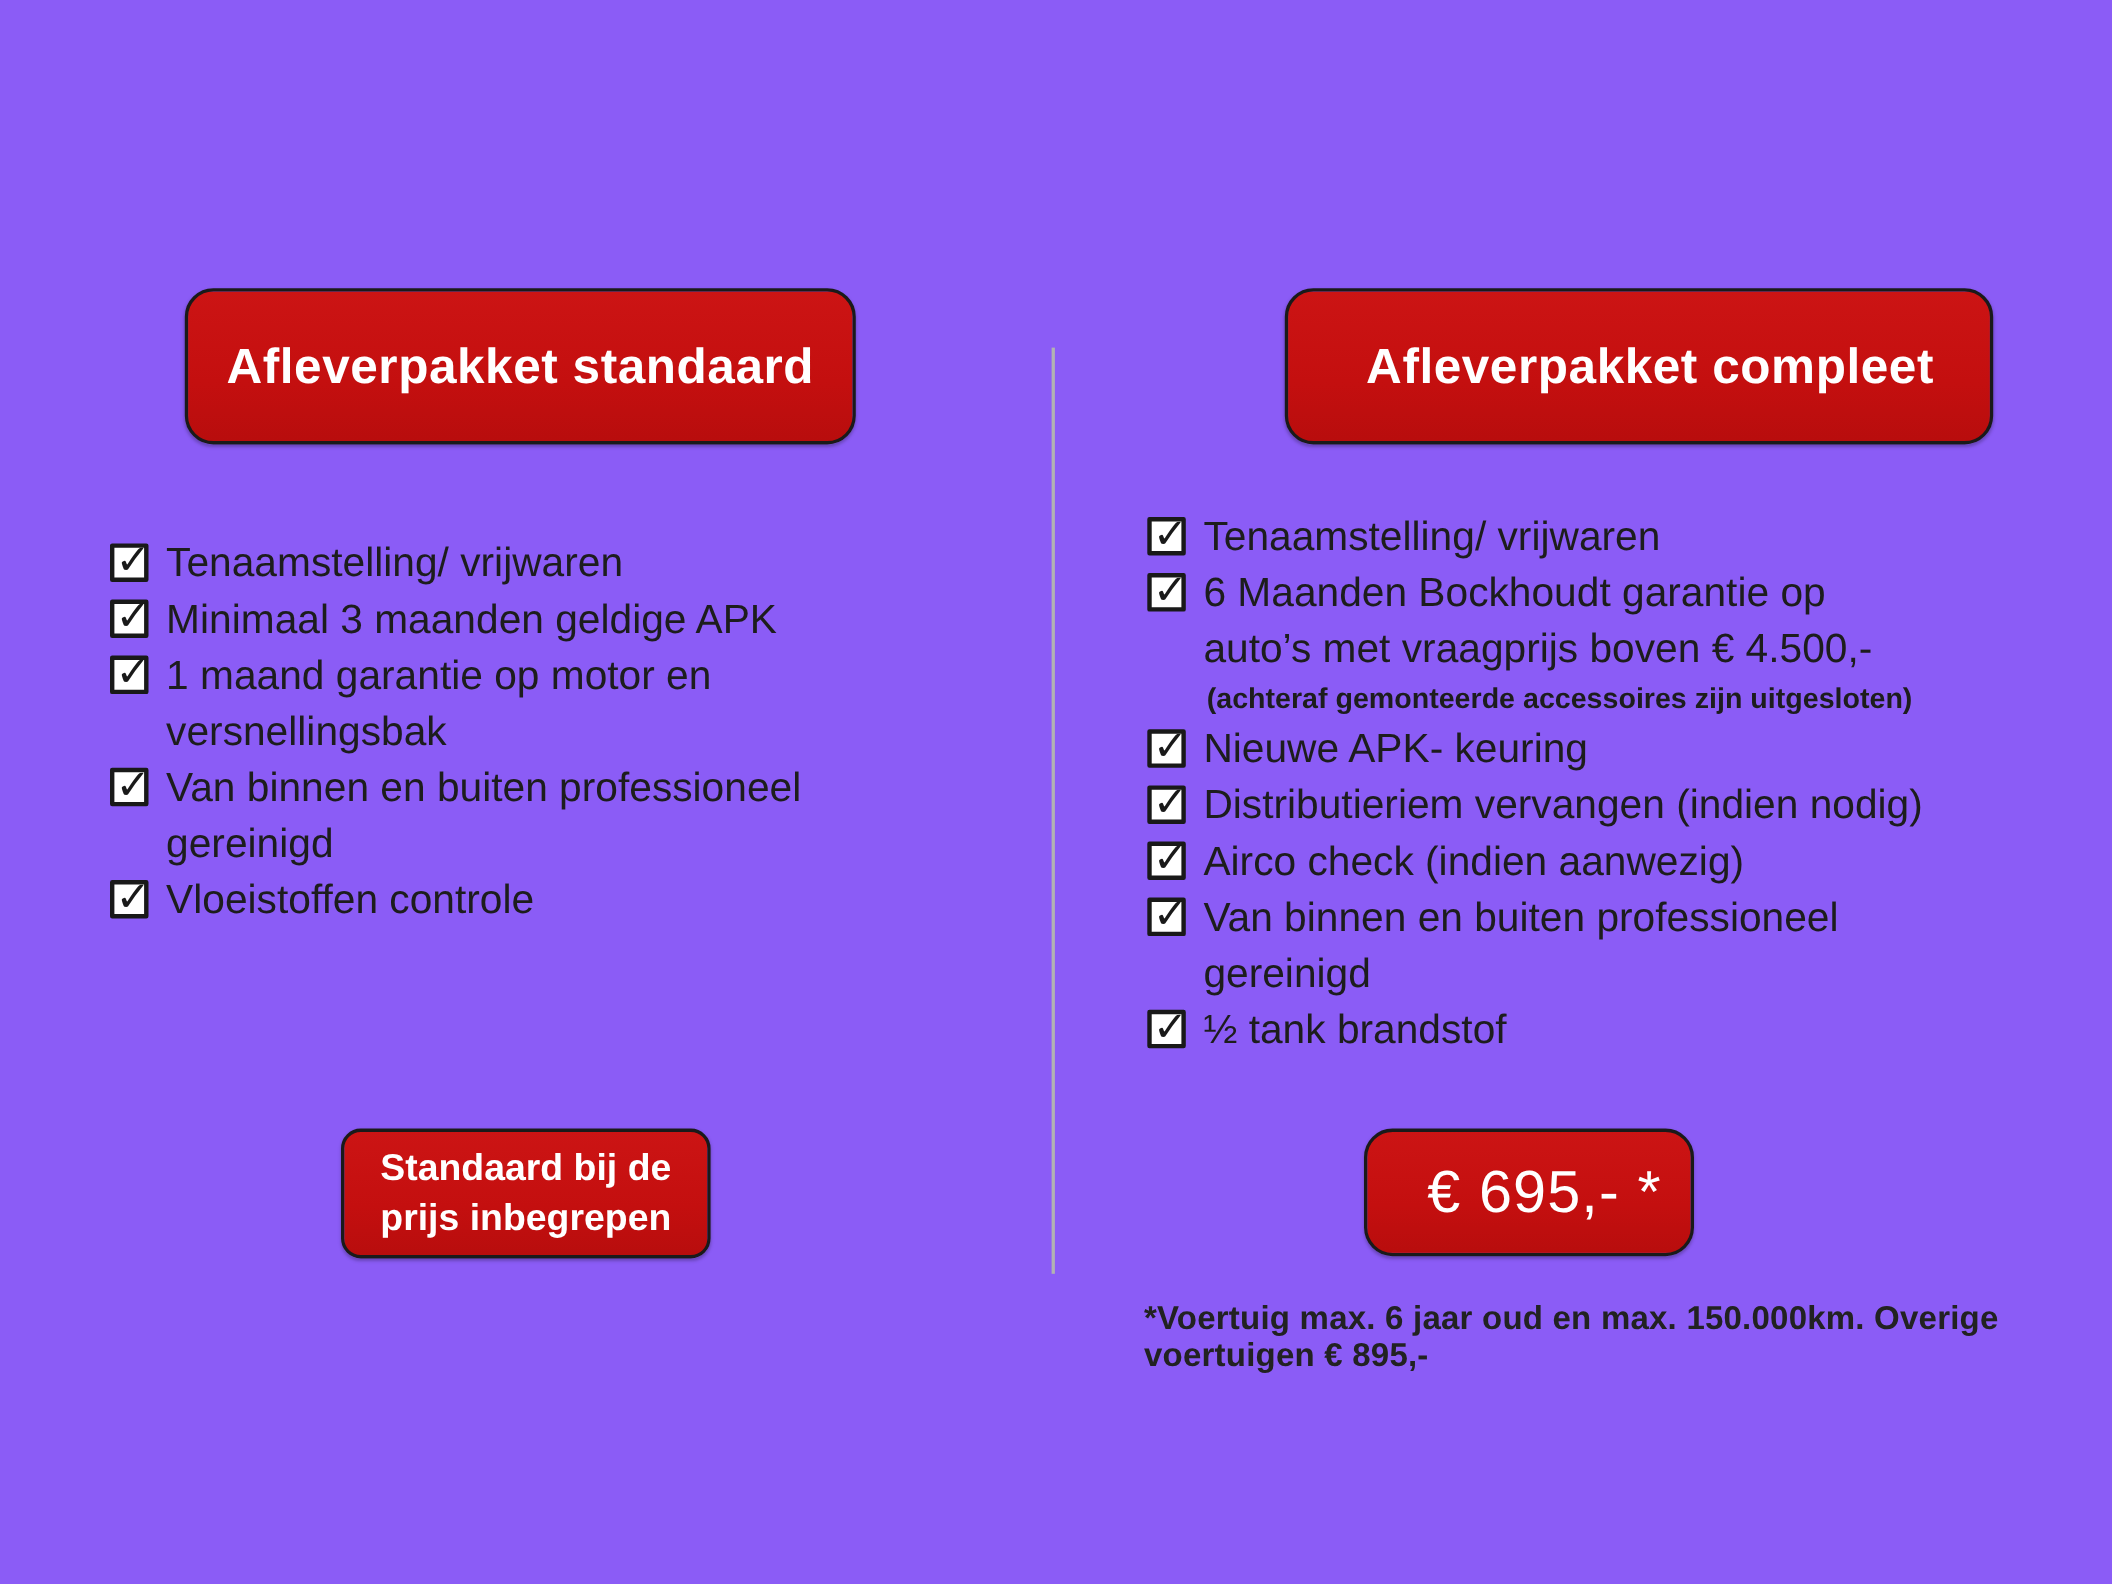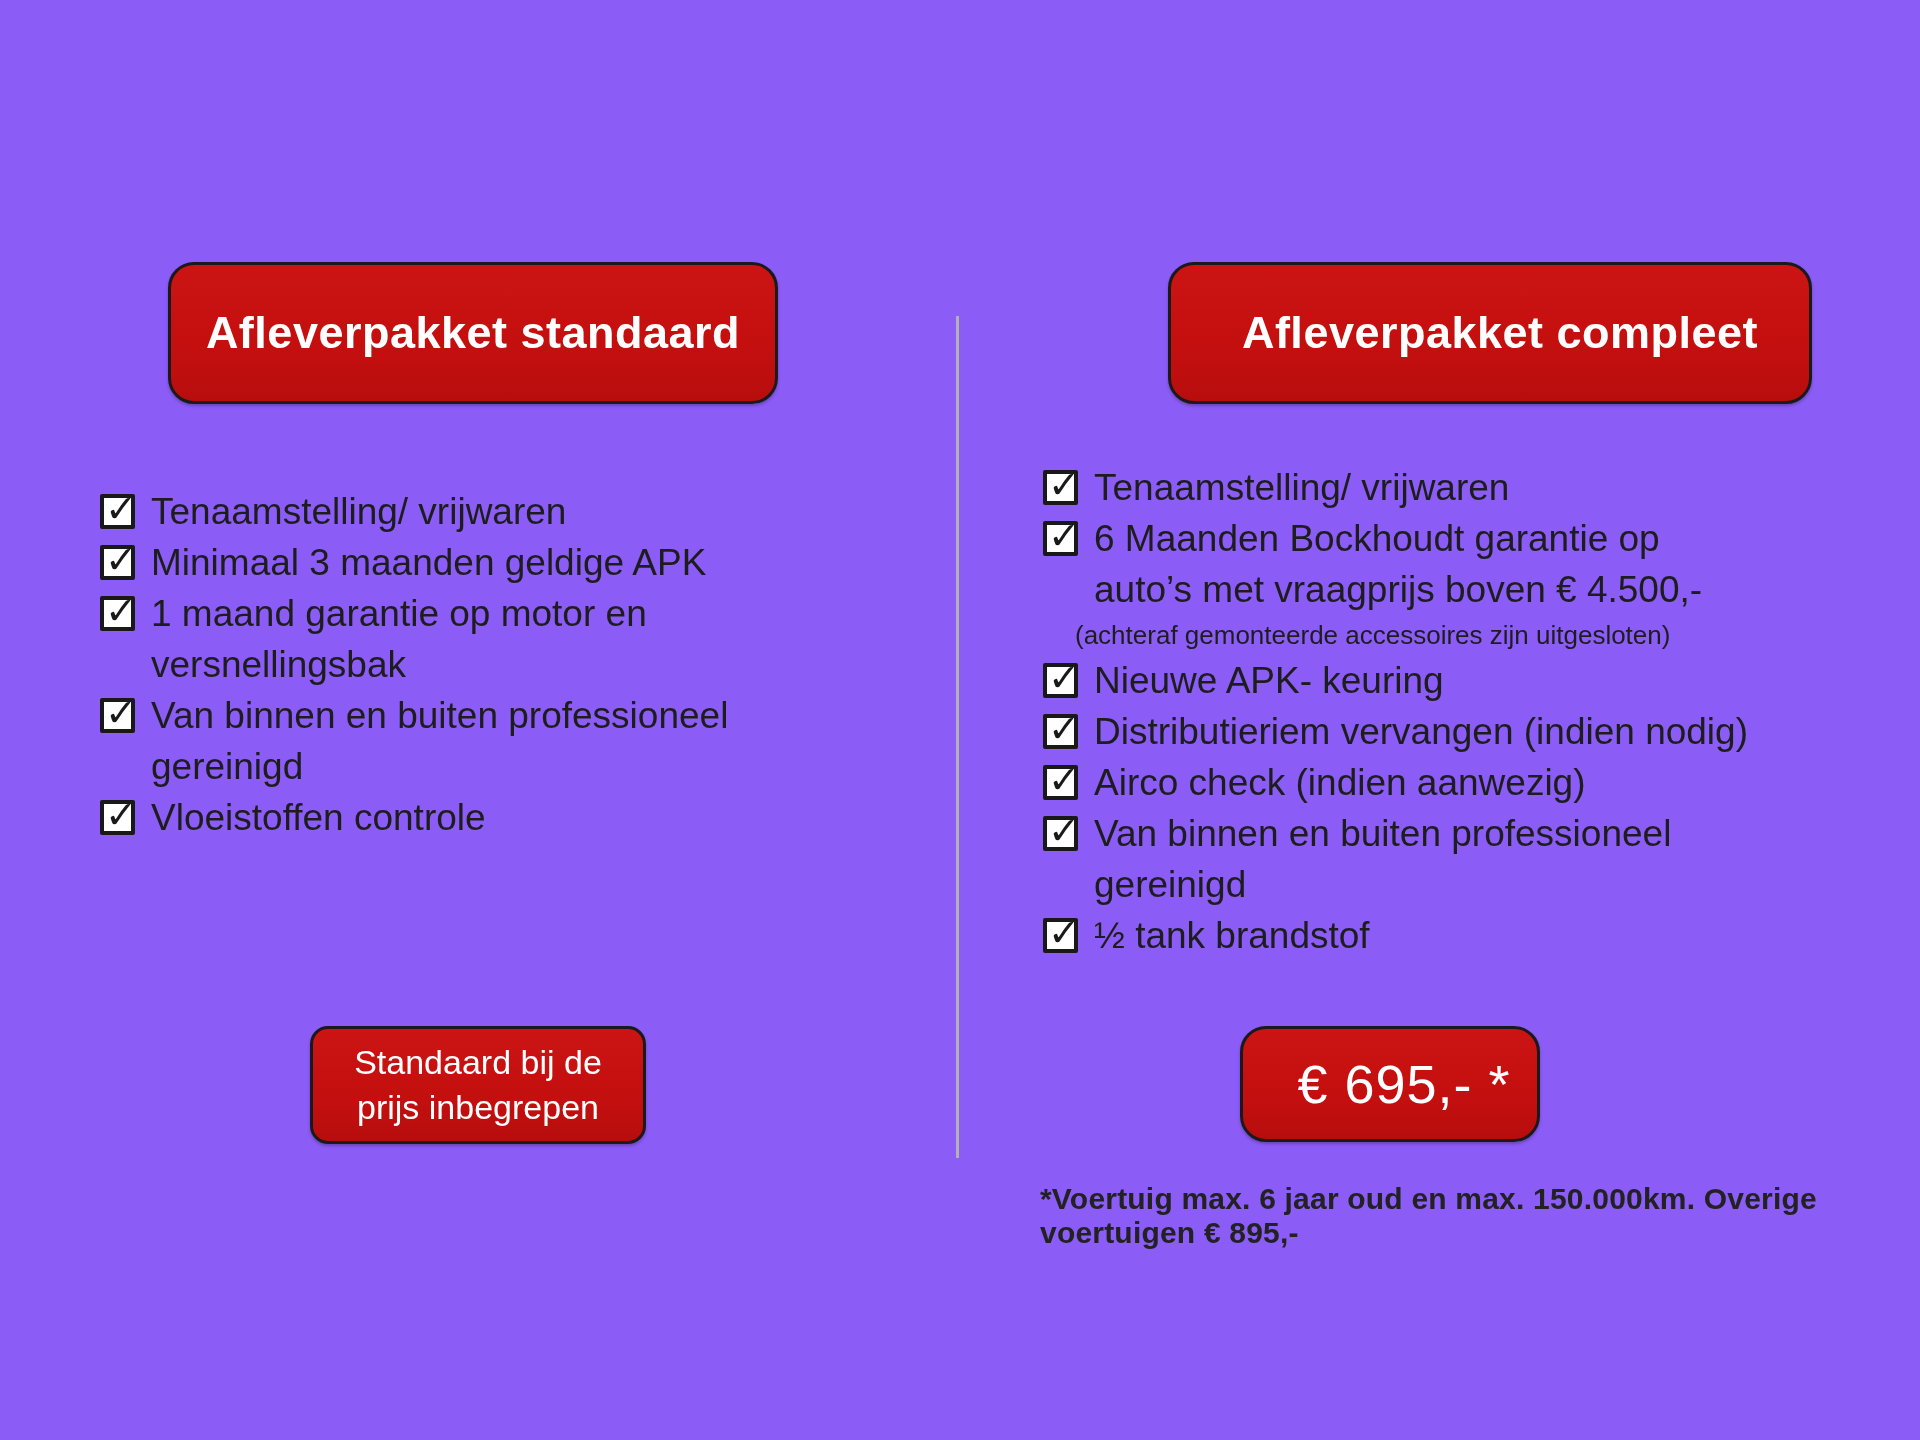--- a/index.html
+++ b/index.html
@@ -46,39 +46,40 @@
     background:#ffffff;
   }
   .cb::after{
     content:"✓";
     position:absolute;left:1px;top:-14px;
     font-size:38px;font-weight:700;color:#191919;
     font-family:"DejaVu Sans", sans-serif;
   }
   .note{
     font-size:26px;line-height:40px;
-    margin-left:32px;
+    margin-left:54px;
     color:#1d1d1d;
+    font-weight:bold;
   }
 
   
   .divider{
     position:absolute;
     left:956px;top:316px;
     width:3px;height:842px;
     background:#b2b2b2;
   }
 
   
   .badge{
     left:310px;top:1026px;width:330px;height:112px;
     border-radius:18px;
     text-align:center;
   }
-  .badge-text{font-size:34px;line-height:1.32;white-space:pre-line;font-weight:400;}
+  .badge-text{font-size:34px;line-height:1.32;white-space:pre-line;font-weight:700;}
   .price{
     left:1240px;top:1026px;width:294px;height:110px;
     border-radius:26px;
   }
   .price-text{font-size:54px;font-weight:400;letter-spacing:1px;margin-left:28px;}
 
   .footnote{
     position:absolute;
     left:1040px;top:1182px;width:790px;
     font-size:30px;font-weight:700;color:#222222;

